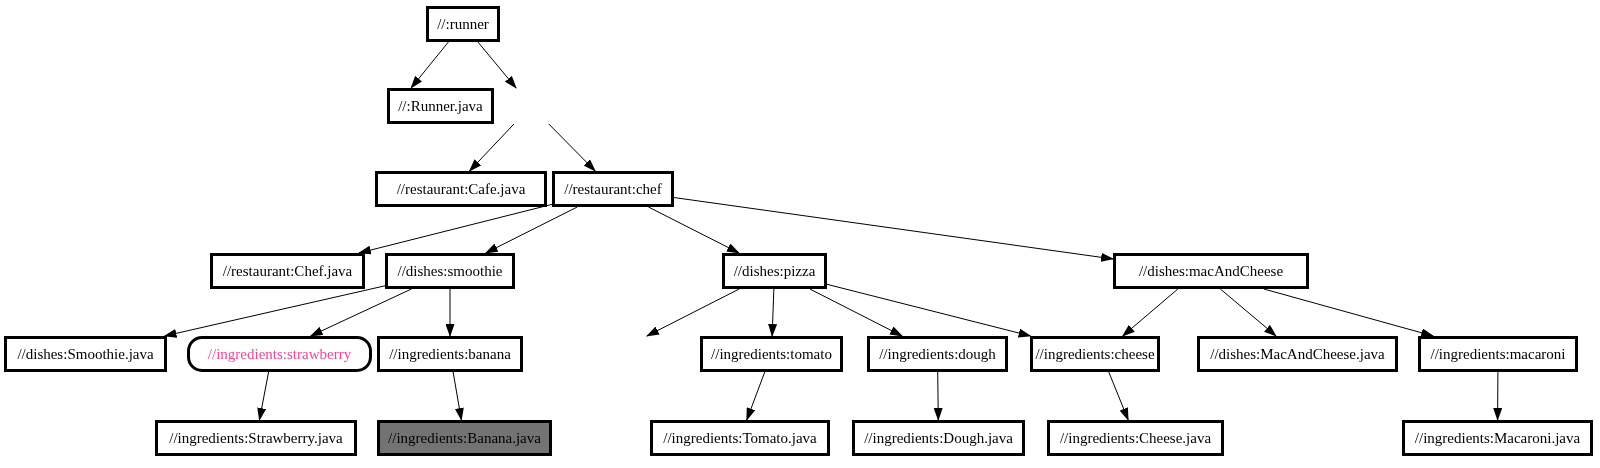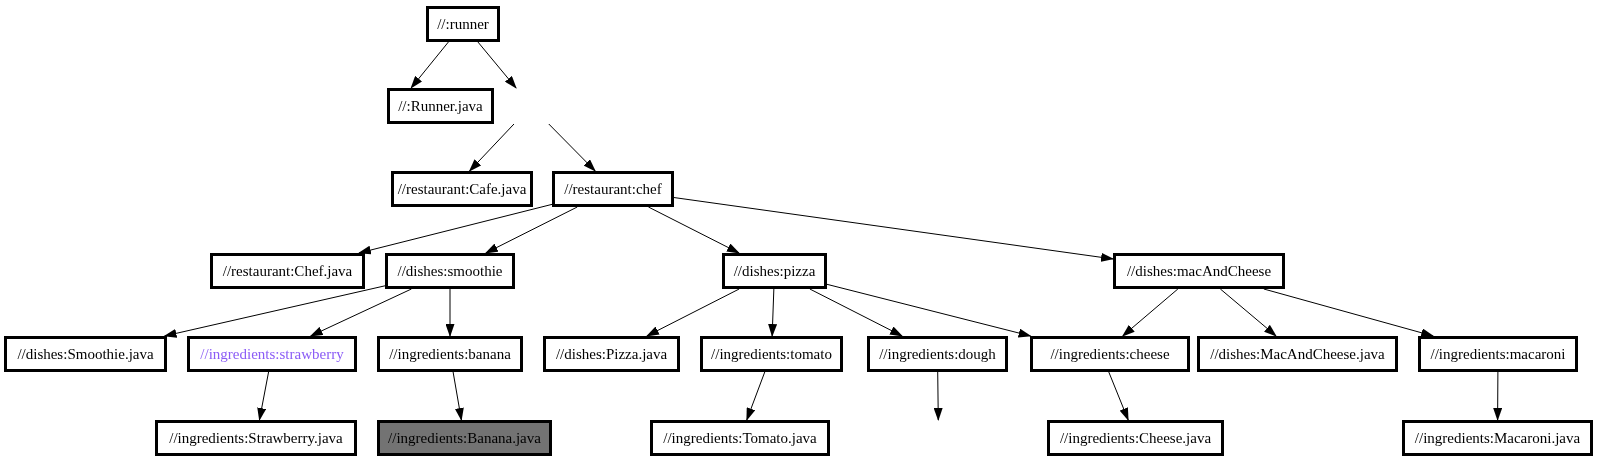--- a/index.html
+++ b/index.html
@@ -64,34 +64,34 @@
       <line x1="937.7142857142857" y1="372" x2="938.2857142857143" y2="420" stroke="#000000" stroke-width="1" marker-end="url(#arrowhead)"></line>
       <line x1="1108.7857142857142" y1="372" x2="1128.2142857142858" y2="420" stroke="#000000" stroke-width="1" marker-end="url(#arrowhead)"></line>
       <line x1="1177.855421686747" y1="289" x2="1122.644578313253" y2="336" stroke="#000000" stroke-width="1" marker-end="url(#arrowhead)"></line>
       <line x1="1220.3614457831325" y1="289" x2="1276.1385542168675" y2="336" stroke="#000000" stroke-width="1" marker-end="url(#arrowhead)"></line>
       <line x1="1263.8433734939758" y1="289" x2="1433.1566265060242" y2="336" stroke="#000000" stroke-width="1" marker-end="url(#arrowhead)"></line>
       <line x1="1497.892857142857" y1="372" x2="1497.607142857143" y2="420" stroke="#000000" stroke-width="1" marker-end="url(#arrowhead)"></line>
     </svg>
 
   <div class="node" style="left: 426px; top: 6px; width: 74px; border-color: rgb(0, 0, 0); background: rgb(255, 255, 255); color: rgb(0, 0, 0);">//:runner</div>
   <div class="node" style="left: 343px; top: 88px; width: 107px; border-color: rgb(0, 0, 0); background: rgb(255, 255, 255); color: rgb(0, 0, 0); margin-left: 44px;">//:Runner.java</div>
-  <div class="node" style="left: 375px; top: 171px; width: 142px; border-color: rgb(0, 0, 0); background: rgb(255, 255, 255); color: rgb(0, 0, 0); margin-left: 16px;">//restaurant:Cafe.java</div>
+  <div class="node" style="left: 375px; top: 171px; width: 172px; border-color: rgb(0, 0, 0); background: rgb(255, 255, 255); color: rgb(0, 0, 0);">//restaurant:Cafe.java</div>
   <div class="node" style="left: 552px; top: 171px; width: 122px; border-color: rgb(0, 0, 0); background: rgb(255, 255, 255); color: rgb(0, 0, 0);">//restaurant:chef</div>
   <div class="node" style="left: 210px; top: 253px; width: 155px; border-color: rgb(0, 0, 0); background: rgb(255, 255, 255); color: rgb(0, 0, 0);">//restaurant:Chef.java</div>
   <div class="node" style="left: 385px; top: 253px; width: 130px; border-color: rgb(0, 0, 0); background: rgb(255, 255, 255); color: rgb(0, 0, 0);">//dishes:smoothie</div>
   <div class="node" style="left: 722px; top: 253px; width: 105px; border-color: rgb(0, 0, 0); background: rgb(255, 255, 255); color: rgb(0, 0, 0);">//dishes:pizza</div>
-  <div class="node" style="left: 1113px; top: 253px; width: 172px; border-color: rgb(0, 0, 0); background: rgb(255, 255, 255); color: rgb(0, 0, 0);">//dishes:macAndCheese</div>
+  <div class="node" style="left: 1113px; top: 253px; width: 196px; border-color: rgb(0, 0, 0); background: rgb(255, 255, 255); color: rgb(0, 0, 0);">//dishes:macAndCheese</div>
   <div class="node" style="left: 4px; top: 336px; width: 163px; border-color: rgb(0, 0, 0); background: rgb(255, 255, 255); color: rgb(0, 0, 0);">//dishes:Smoothie.java</div>
-  <div class="node" style="left: 187px; top: 336px; width: 170px; border-color: rgb(0, 0, 0); background: rgb(255, 255, 255); color: #8b5cf6;">//ingredients:strawberry</div>
+  <div class="node" style="left: 187px; top: 336px; width: 185px; border-color: rgb(0, 0, 0); background: rgb(255, 255, 255); color: #ec4899; border-radius: 15px;">//ingredients:strawberry</div>
   <div class="node" style="left: 377px; top: 336px; width: 146px; border-color: rgb(0, 0, 0); background: rgb(255, 255, 255); color: rgb(0, 0, 0);">//ingredients:banana</div>
-  <div class="node" style="left: 543px; top: 336px; width: 137px; border-color: rgb(0, 0, 0); background: rgb(255, 255, 255); color: rgb(0, 0, 0);">//dishes:Pizza.java</div>
   <div class="node" style="left: 700px; top: 336px; width: 143px; border-color: rgb(0, 0, 0); background: rgb(255, 255, 255); color: rgb(0, 0, 0);">//ingredients:tomato</div>
   <div class="node" style="left: 867px; top: 336px; width: 141px; border-color: rgb(0, 0, 0); background: rgb(255, 255, 255); color: rgb(0, 0, 0);">//ingredients:dough</div>
-  <div class="node" style="left: 1030px; top: 336px; width: 160px; border-color: rgb(0, 0, 0); background: rgb(255, 255, 255); color: rgb(0, 0, 0); font-family: Liberation Serif, serif;">//ingredients:cheese</div>
+  <div class="node" style="left: 1030px; top: 336px; width: 130px; border-color: rgb(0, 0, 0); background: rgb(255, 255, 255); color: rgb(0, 0, 0); font-family: Liberation Serif, serif;">//ingredients:cheese</div>
   <div class="node" style="left: 1197px; top: 336px; width: 201px; border-color: rgb(0, 0, 0); background: rgb(255, 255, 255); color: rgb(0, 0, 0); text-align: right;">//dishes:MacAndCheese.java</div>
   <div class="node" style="left: 1418px; top: 336px; width: 160px; border-color: rgb(0, 0, 0); background: rgb(255, 255, 255); color: rgb(0, 0, 0);">//ingredients:macaroni</div>
   <div class="node" style="left: 155px; top: 420px; width: 202px; border-color: rgb(0, 0, 0); background: rgb(255, 255, 255); color: rgb(0, 0, 0);">//ingredients:Strawberry.java</div>
   <div class="node" style="left: 377px; top: 420px; width: 175px; border-color: rgb(0, 0, 0); background: #737373; color: rgb(0, 0, 0);">//ingredients:Banana.java</div>
   <div class="node" style="left: 650px; top: 420px; width: 180px; border-color: rgb(0, 0, 0); background: rgb(255, 255, 255); color: rgb(0, 0, 0);">//ingredients:Tomato.java</div>
+  <div class="node" style="left: 852px; top: 420px; width: 173px; border-color: rgb(0, 0, 0); background: rgb(255, 255, 255); color: rgb(0, 0, 0);">//ingredients:Dough.java</div>
   <div class="node" style="left: 1047px; top: 420px; width: 177px; border-color: rgb(0, 0, 0); background: rgb(255, 255, 255); color: rgb(0, 0, 0);">//ingredients:Cheese.java</div>
   <div class="node" style="left: 1402px; top: 420px; width: 191px; border-color: rgb(0, 0, 0); background: rgb(255, 255, 255); color: rgb(0, 0, 0);">//ingredients:Macaroni.java</div>
 
 </div>
 
 </body></html>

